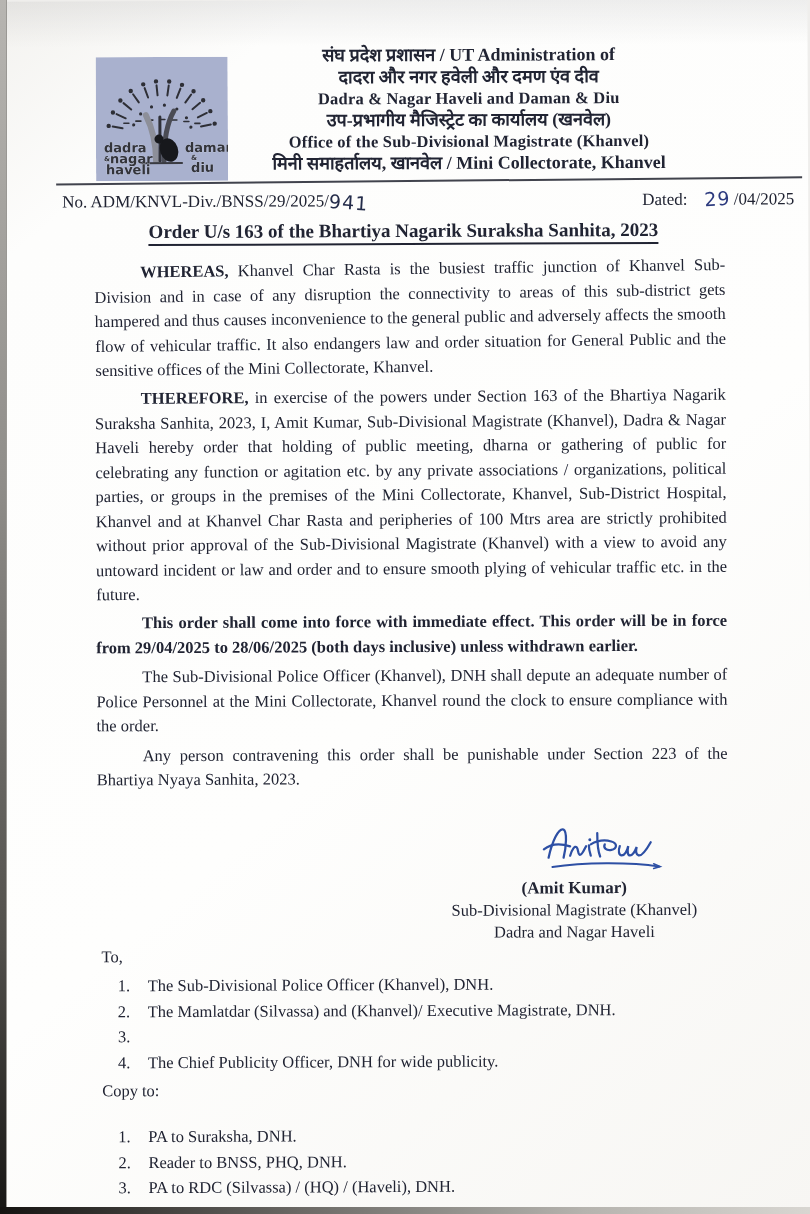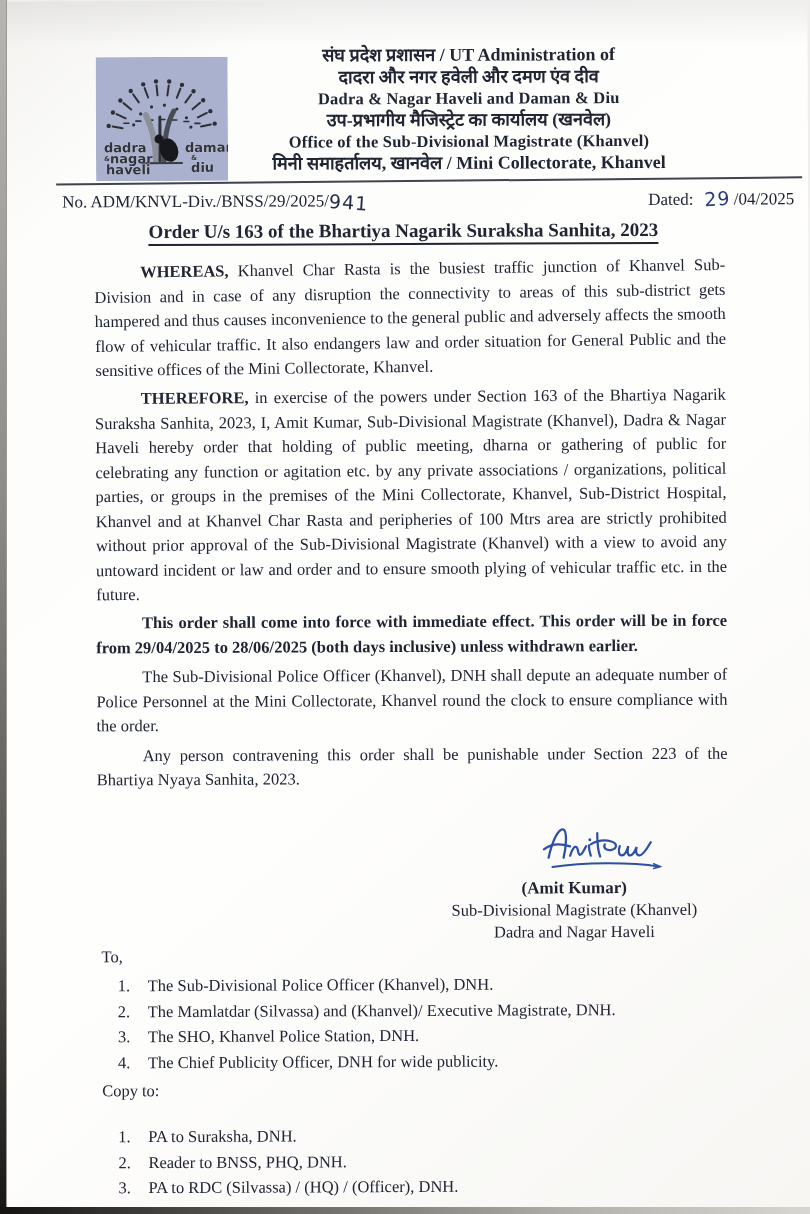--- a/index.html
+++ b/index.html
@@ -26,21 +26,21 @@
   .logo{position:absolute;left:98px;top:56px;width:132px;height:124px;}
   .hdr{position:absolute;left:130px;top:44px;width:682px;text-align:center;font-weight:700;}
   .hdr div{white-space:nowrap;}
   .hl-hi{font-size:18px;line-height:22px;height:22px;}
   .hl-en{font-size:16.5px;line-height:21px;height:21px;letter-spacing:.2px;}
   .rule{position:absolute;left:58px;right:6px;top:180px;height:2px;background:#41434d;transform:rotate(-0.3deg);}
   .refline{position:absolute;left:64px;right:14px;top:188px;font-size:17px;display:flex;justify-content:space-between;align-items:baseline;}
   .hand{display:inline-block;font-family:"DejaVu Sans",sans-serif;font-size:19px;letter-spacing:1px;}
   .hand-num{color:#242c4a;transform:rotate(4deg) translateY(3px);}
   .hand-date{color:#2c3a7e;transform:rotate(-3deg);margin:0 3px;position:relative;top:1px;}
-  .dated-label{margin-right:8px;text-align:right;}
+  .dated-label{margin-right:14px;text-align:right;}
   
   .title{position:absolute;left:0;top:220px;width:100%;text-align:center;font-size:19px;font-weight:700;}
   .title span{border-bottom:2px solid #212433;padding-bottom:2px;}
   
   .main{position:absolute;left:96px;top:257px;width:631px;}
   .para{margin:0 0 5px 0;font-size:16.5px;line-height:24.5px;text-align:justify;text-indent:46px;}
   .bold{font-weight:700;}
   .lead{font-weight:700;}
   .tilt-a{transform:rotate(-0.5deg);}
   .tilt-b{transform:rotate(-0.15deg);}
@@ -191,41 +191,40 @@
       <div class="row">
         <span class="num">1.</span>
         <span>The Sub-Divisional Police Officer (Khanvel), DNH.</span>
       </div>
       <div class="row">
         <span class="num">2.</span>
         <span>The Mamlatdar (Silvassa) and (Khanvel)/ Executive Magistrate, DNH.</span>
       </div>
       <div class="row">
         <span class="num">3.</span>
-        <span>The SHO, Khanvel Police Station, DNH.</span>
       </div>
       <div class="row">
         <span class="num">4.</span>
         <span>The Chief Publicity Officer, DNH for wide publicity.</span>
       </div>
     </div>
 
     <div class="copy-block">
       <div class="blk-label">Copy to:</div>
       <div class="row">
         <span class="num">1.</span>
         <span>PA to Suraksha, DNH.</span>
       </div>
       <div class="row">
         <span class="num">2.</span>
         <span>Reader to BNSS, PHQ, DNH.</span>
       </div>
       <div class="row">
         <span class="num">3.</span>
-        <span>PA to RDC (Silvassa) / (HQ) / (Officer), DNH.</span>
+        <span>PA to RDC (Silvassa) / (HQ) / (Haveli), DNH.</span>
       </div>
     </div>
 
     <div class="shade-top"></div>
   </div>
   <div class="edge-left"></div>
   <div class="edge-bottom"></div>
 </div>
 
 </body></html>

